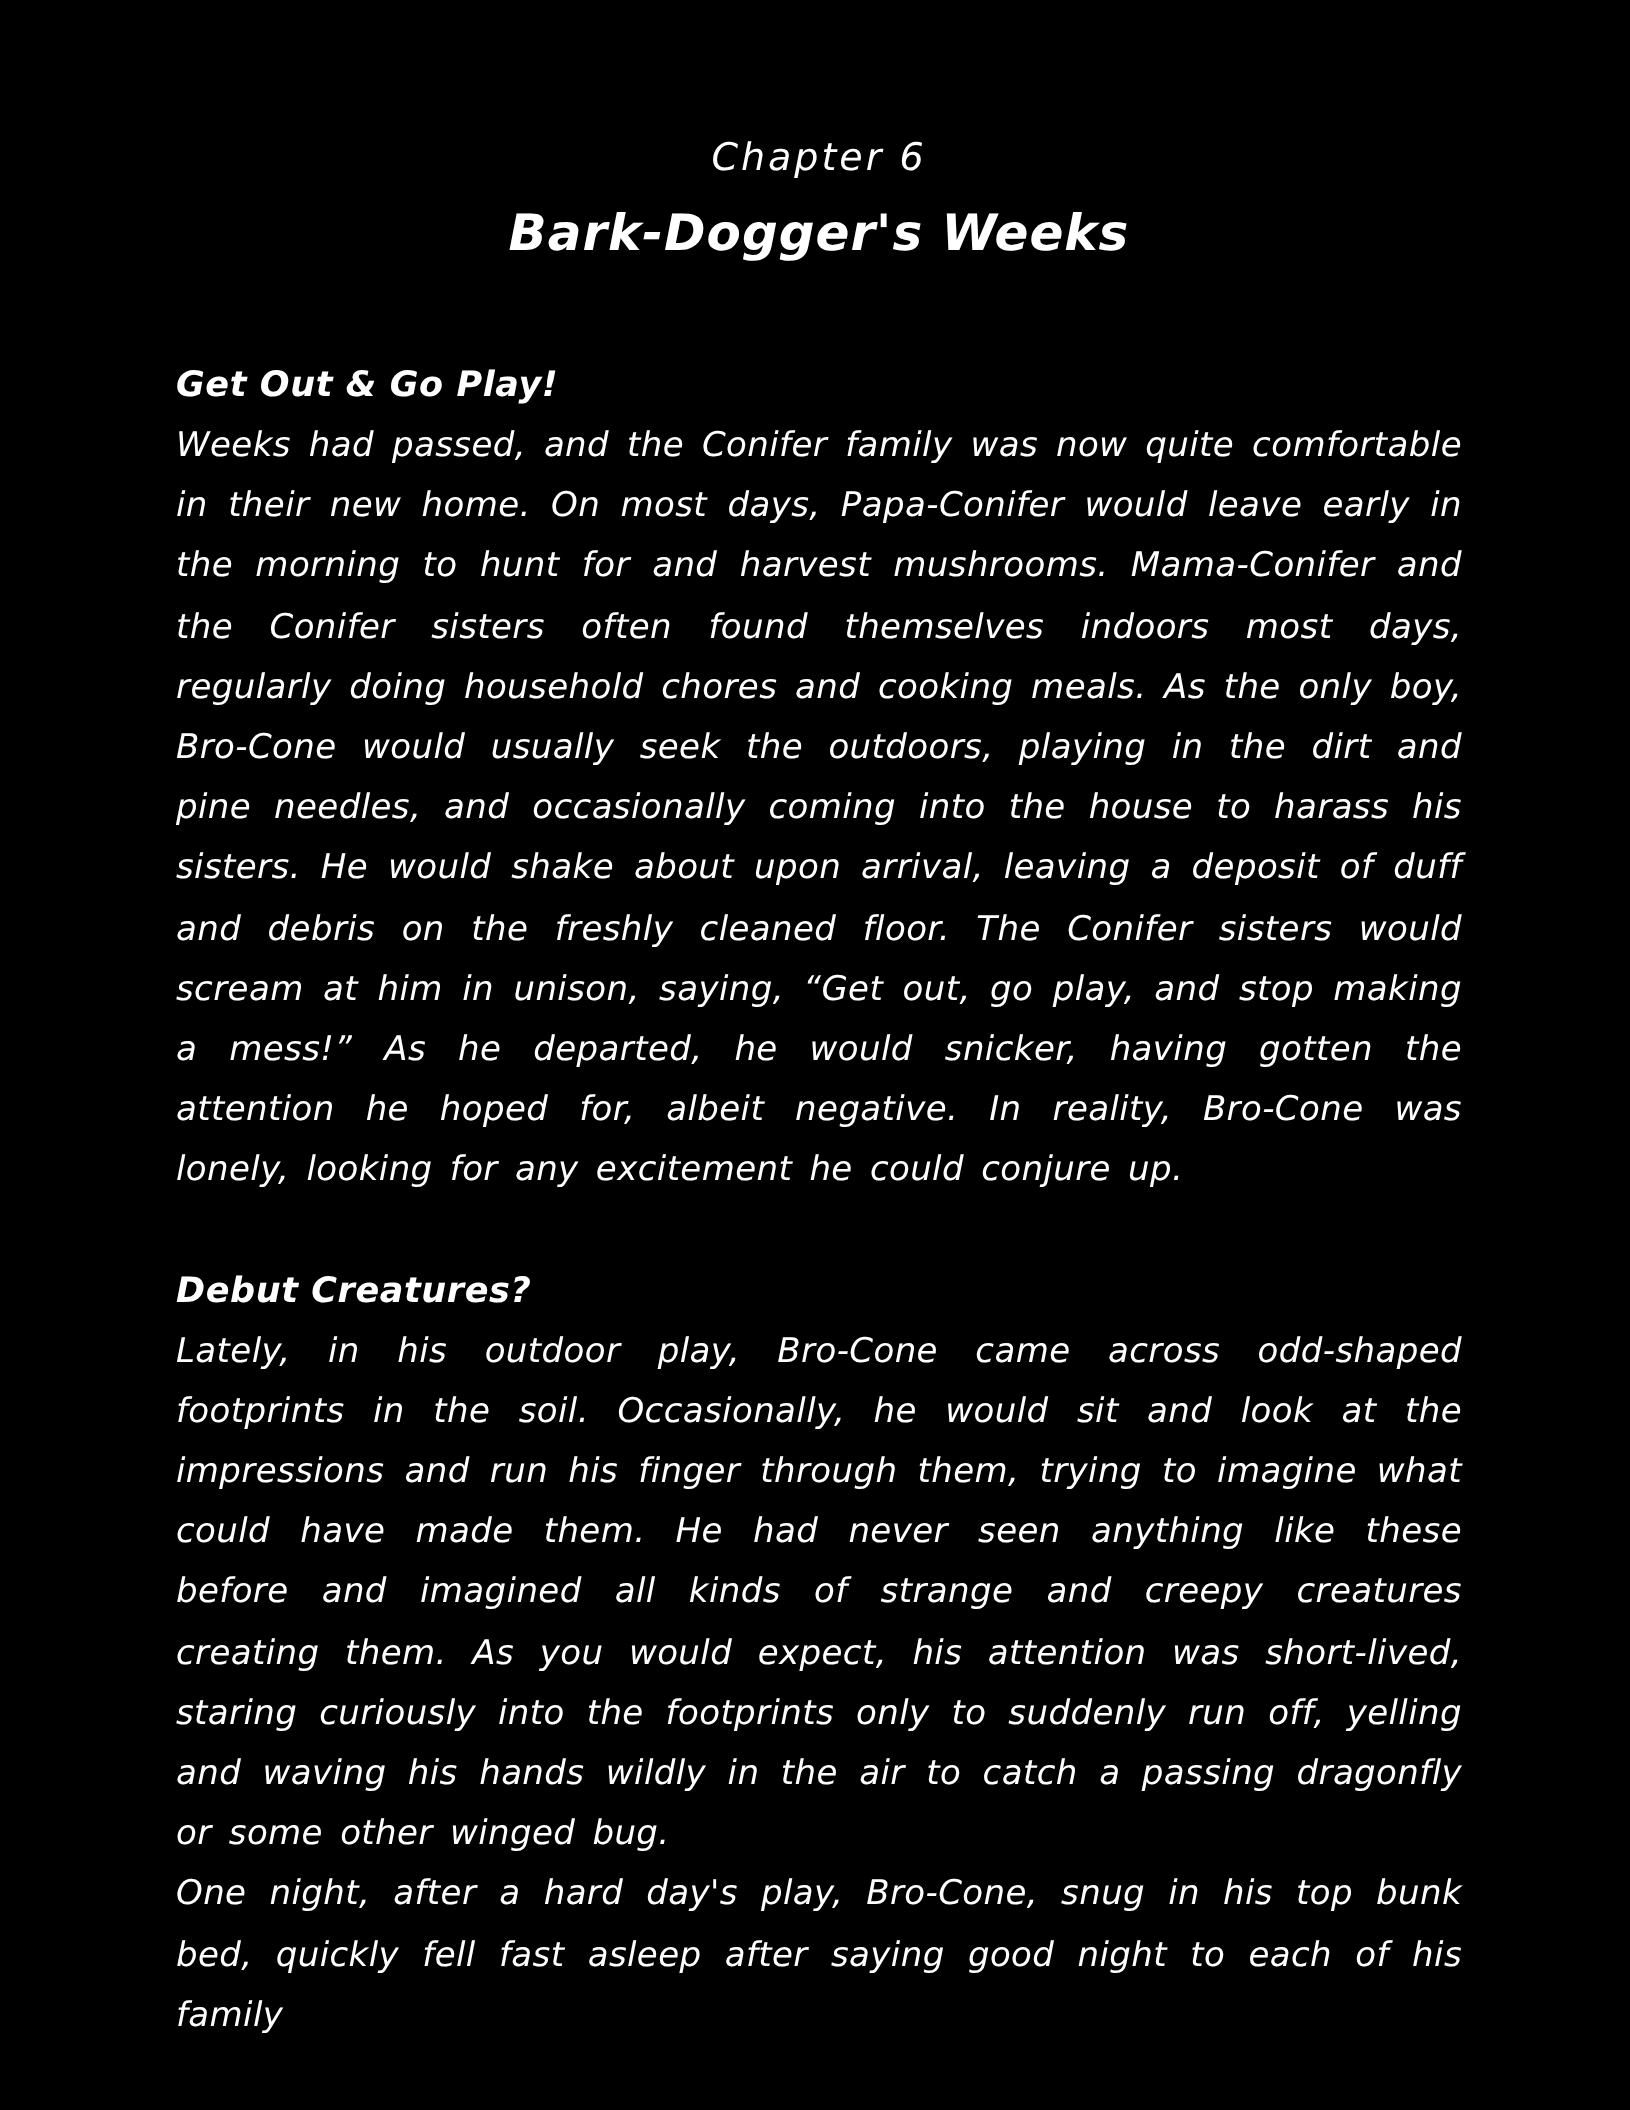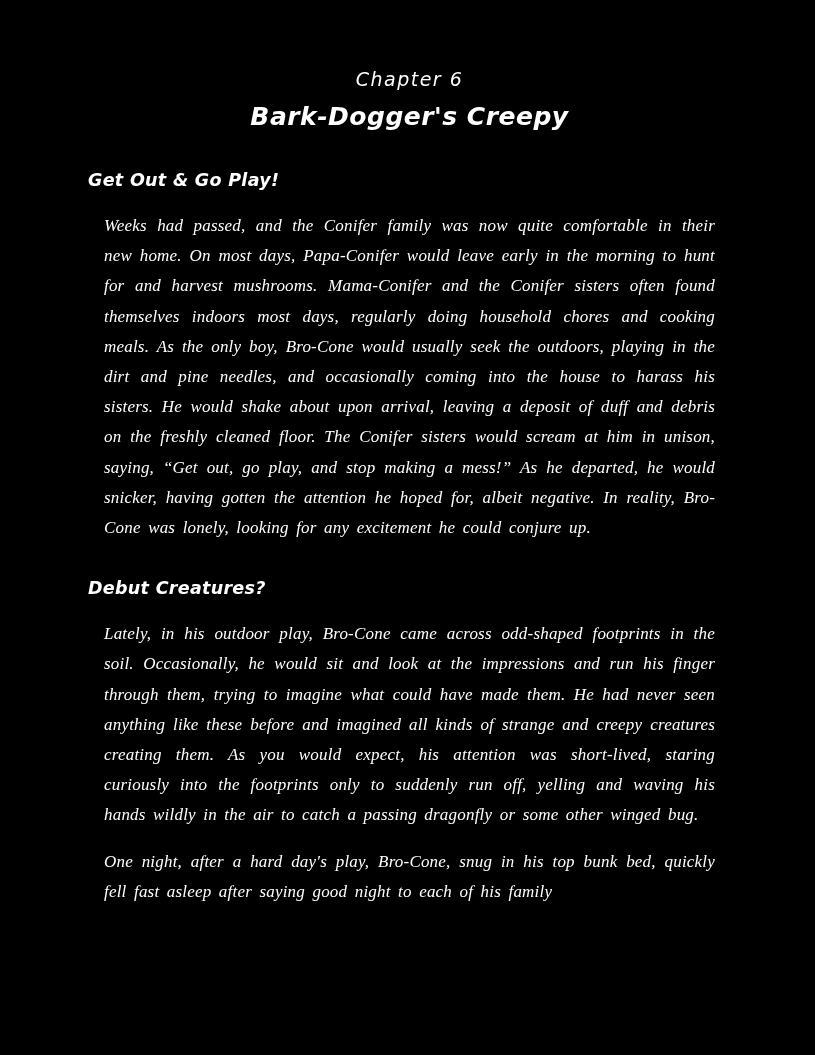--- a/index.html
+++ b/index.html
@@ -36,38 +36,37 @@
   }
   .section { margin: 0; }
   .section-heading {
     font-size: 17.5px;
     line-height: 30px;
     font-weight: bold;
     margin-top: 30px;
     letter-spacing: 0.3px;
   }
   .section-heading.first {
-    margin-top: 33px;
+    margin-top: 46px;
   }
   .section-body {
     font-size: 17px;
     line-height: 30.2px;
     text-align: justify;
     word-spacing: 3px;
     letter-spacing: 0.2px;
-    margin: 16px;
-    font-family: Liberation Serif, serif;
+    margin: 0;
   }
 </style>
 </head>
 <body>
 
 <div class="page">
   <div class="chapter-label">Chapter 6</div>
-  <div class="page-title">Bark-Dogger's Creepy</div>
+  <div class="page-title">Bark-Dogger's Weeks</div>
 
   <div class="section">
     <div class="section-heading first">Get Out &amp; Go Play!</div>
     <p class="section-body">Weeks had passed, and the Conifer family was now quite comfortable in their new home. On most days, Papa-Conifer would leave early in the morning to hunt for and harvest mushrooms. Mama-Conifer and the Conifer sisters often found themselves indoors most days, regularly doing household chores and cooking meals. As the only boy, Bro-Cone would usually seek the outdoors, playing in the dirt and pine needles, and occasionally coming into the house to harass his sisters. He would shake about upon arrival, leaving a deposit of duff and debris on the freshly cleaned floor. The Conifer sisters would scream at him in unison, saying, “Get out, go play, and stop making a mess!” As he departed, he would snicker, having gotten the attention he hoped for, albeit negative. In reality, Bro-Cone was lonely, looking for any excitement he could conjure up.</p>
   </div>
 
   <div class="section">
     <div class="section-heading">Debut Creatures?</div>
     <p class="section-body">Lately, in his outdoor play, Bro-Cone came across odd-shaped footprints in the soil. Occasionally, he would sit and look at the impressions and run his finger through them, trying to imagine what could have made them. He had never seen anything like these before and imagined all kinds of strange and creepy creatures creating them. As you would expect, his attention was short-lived, staring curiously into the footprints only to suddenly run off, yelling and waving his hands wildly in the air to catch a passing dragonfly or some other winged bug.</p>
   </div>

